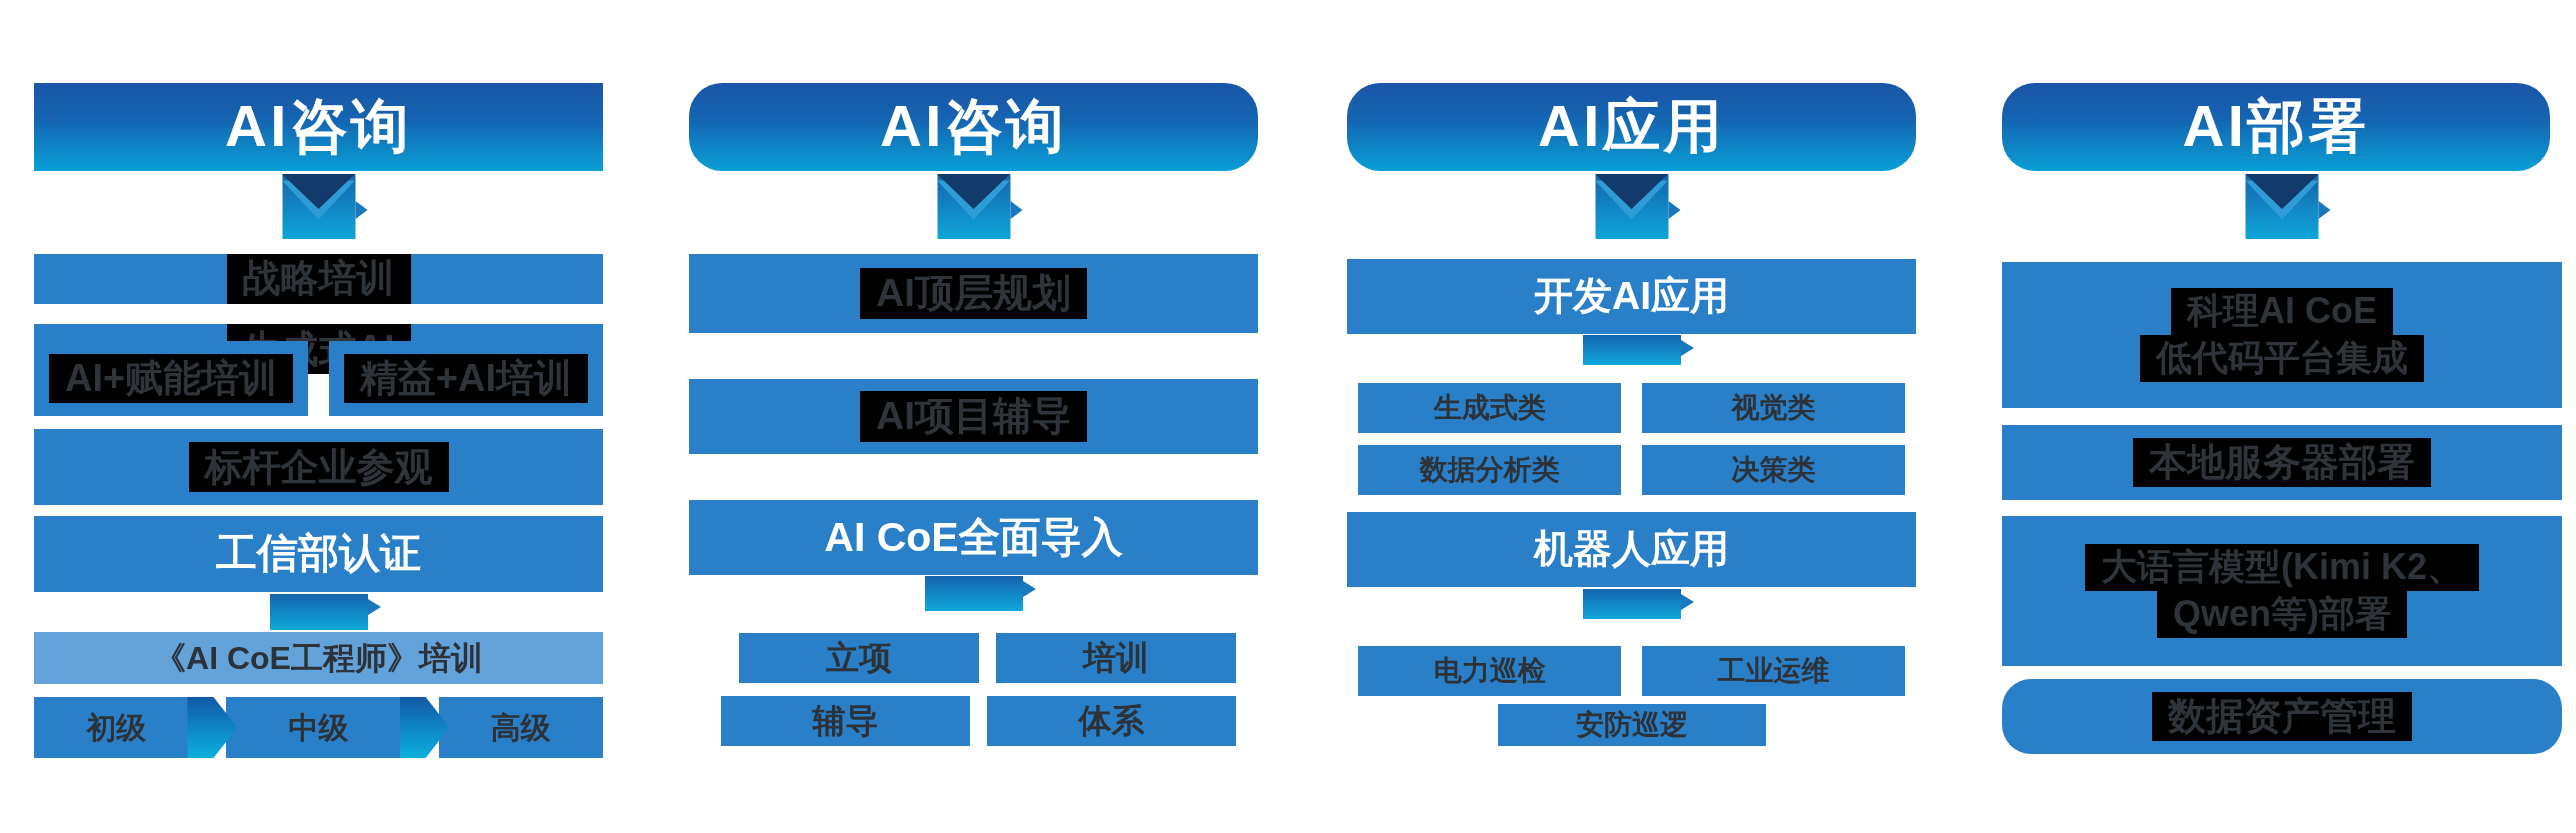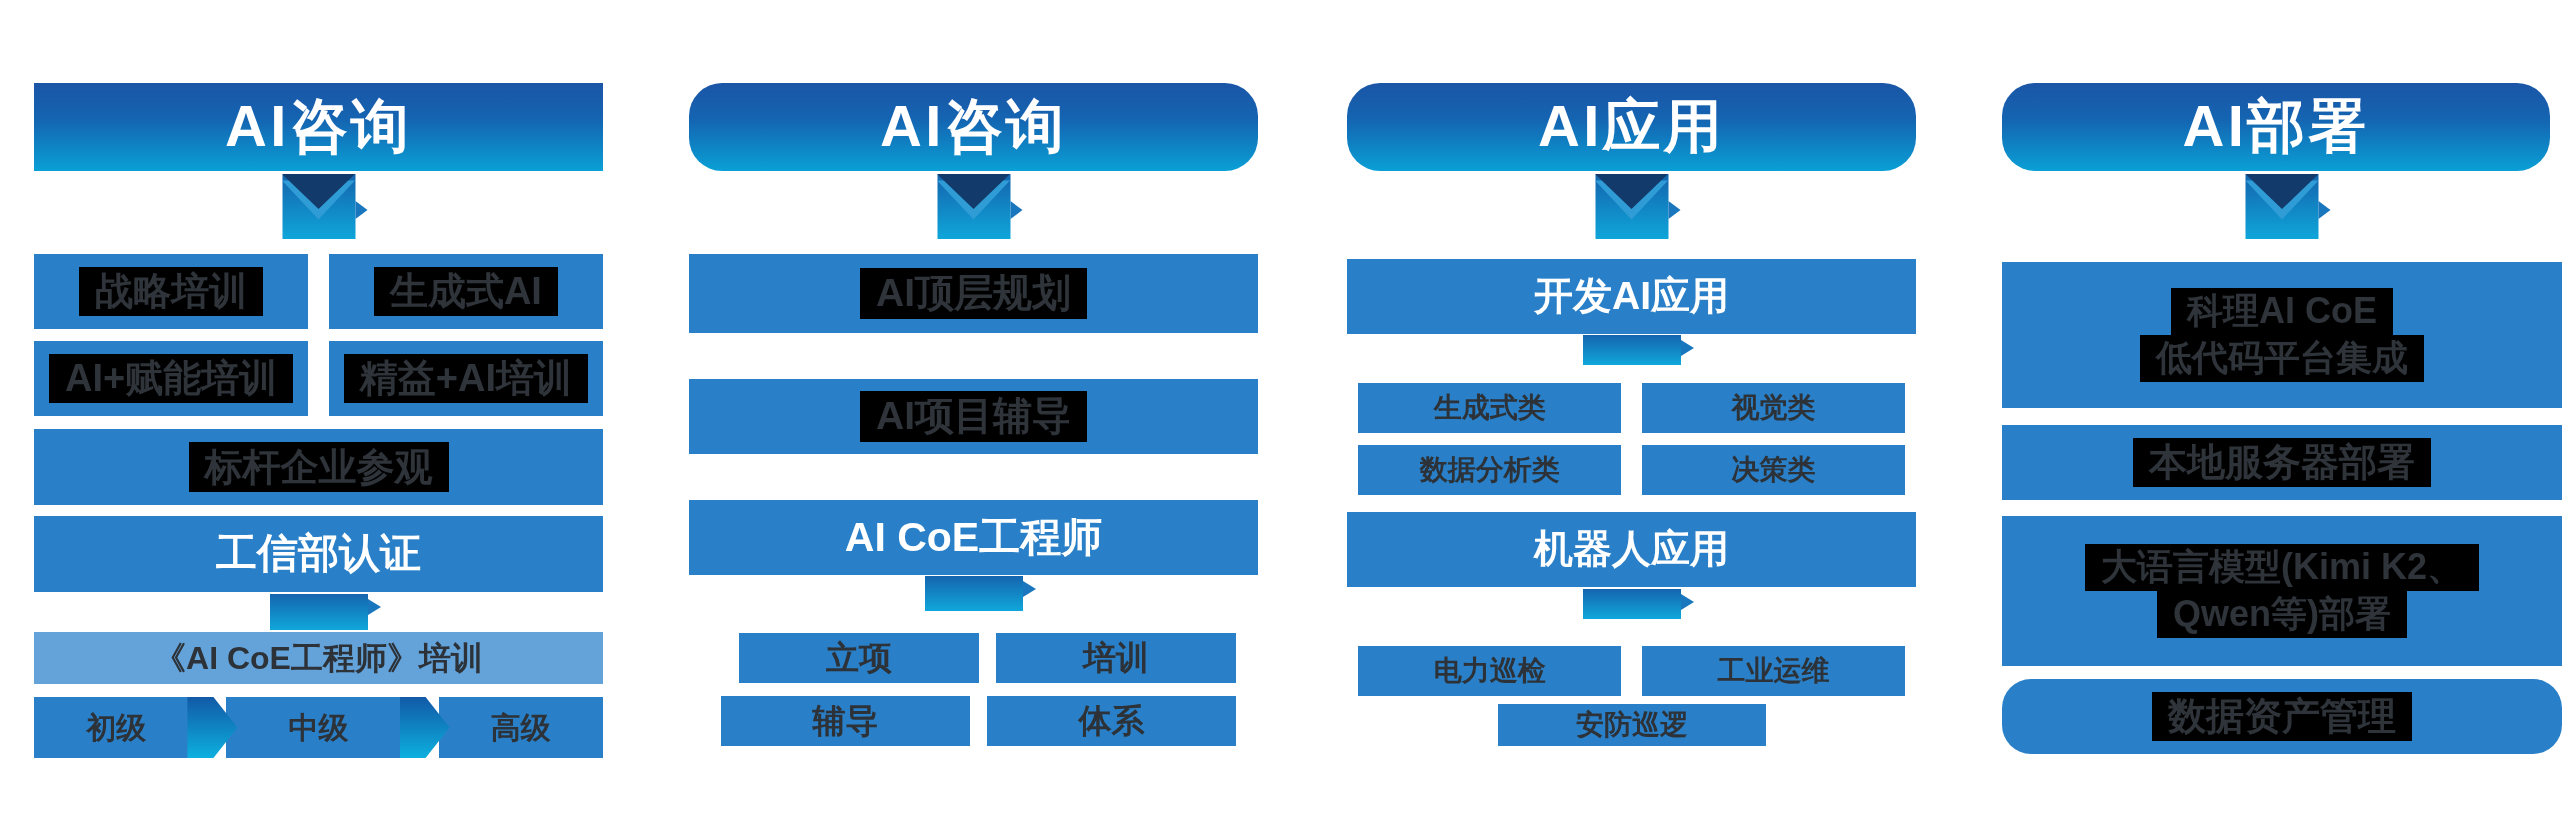--- a/index.html
+++ b/index.html
@@ -62,21 +62,21 @@
     <div class="hdr">
       <span>AI咨询</span>
     </div>
     <div class="arrow">
       <i class="a-body"></i>
       <i class="a-vee"></i>
       <i class="a-flap"></i>
       <i class="a-tip"></i>
     </div>
 
-    <div class="flexrow" style="left:0;right:0;top:254px;height:75px;gap:20.5px;">
+    <div class="flexrow" style="left:0;right:0;top:254px;height:75px;gap:20.5px;flex-direction:column;">
       <div class="bx lvl">
         <span class="hl f48">战略培训</span>
       </div>
       <div class="bx lvl">
         <span class="hl f48">生成式AI</span>
       </div>
     </div>
 
     <div class="flexrow" style="left:0;right:0;top:341px;height:75px;gap:20.5px;justify-content:flex-end;">
       <div class="bx lvl">
@@ -131,21 +131,21 @@
 
     <div class="bx abs" style="left:0;right:0;top:254px;height:79px;">
       <span class="hl f50">AI顶层规划</span>
     </div>
 
     <div class="bx abs" style="left:0;right:0;top:379px;height:75px;">
       <span class="hl f50">AI项目辅导</span>
     </div>
 
     <div class="bx abs" style="left:0;right:0;top:500px;height:75px;">
-      <span class="wt f52">AI CoE工程师</span>
+      <span class="wt f52">AI CoE全面导入</span>
     </div>
 
     <div class="conn" style="top:576px;height:35px;">
       <i class="c-tip"></i>
     </div>
 
     <div class="flexrow" style="left:32px;right:22px;top:633px;height:50px;gap:17.3px;margin-left:18px;">
       <div class="bx lvl">
         <span class="dk f42">立项</span>
       </div>

